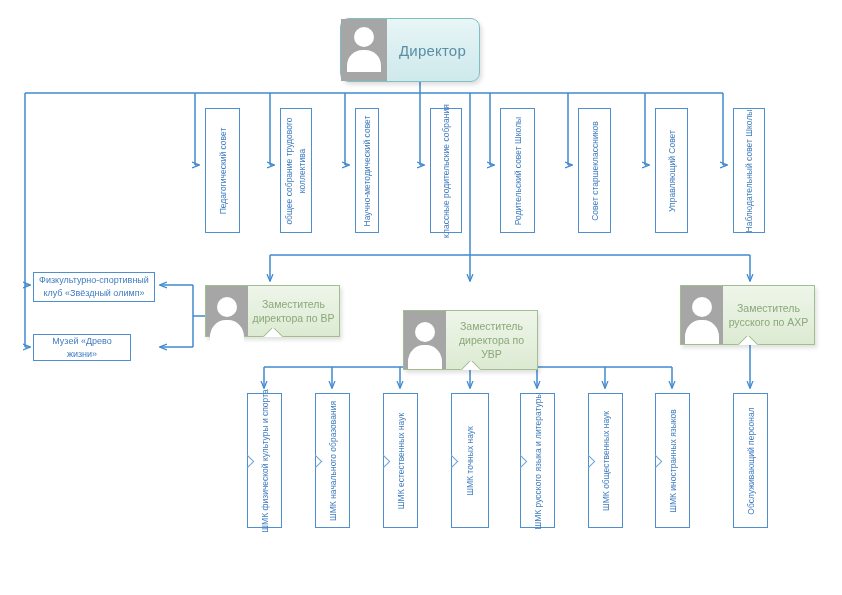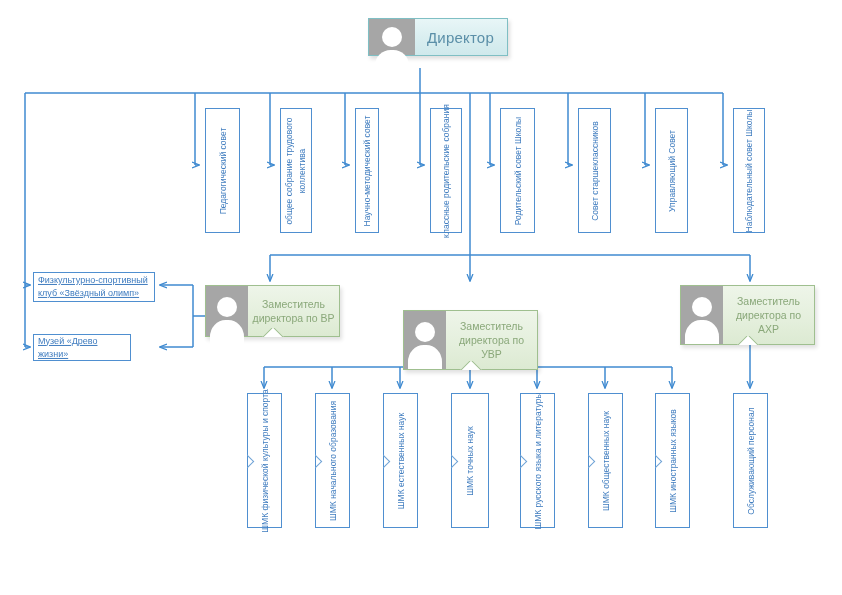--- a/index.html
+++ b/index.html
@@ -128,26 +128,26 @@
     text-align: center;
   }
   .obox .vtext.two {
     white-space: normal;
     width: 150px;
   }
   .obox .htext {
     position: absolute;
     left: 0; right: 0; top: 50%;
     transform: translateY(-50%);
+    text-align: center;
     color: #3f7cbf;
     font-size: 9px;
     line-height: 1.45;
     padding: 16px 4px;
     box-sizing: border-box;
-    text-decoration: underline;
   }
   .chev {
     position: absolute;
     left: -1px;
     top: 50%;
     margin-top: -7px;
     width: 9px;
     height: 14px;
     overflow: hidden;
   }
@@ -221,21 +221,21 @@
       <path d="M 400 367 L 400 388" marker-end="url(#ar)"></path>
       <path d="M 470 367 L 470 388" marker-end="url(#ar)"></path>
       <path d="M 537 367 L 537 388" marker-end="url(#ar)"></path>
       <path d="M 605 367 L 605 388" marker-end="url(#ar)"></path>
       <path d="M 672 367 L 672 388" marker-end="url(#ar)"></path>
 
       <path d="M 750 345 L 750 388" marker-end="url(#ar)"></path>
     </g>
   </svg>
 
-  <div class="director" style="left:368px; top:18px; width:140px; height:38px;">
+  <div class="director" style="left:340px; top:18px; width:140px; height:64px;border-radius:9px;">
     <div class="avatar">
       <span class="sil-head" style="left:13px; top:8px; width:20px; height:20px;"></span>
       <span class="sil-body" style="left:6px; top:31px; width:34px; height:22px;"></span>
     </div>
     <div class="label">Директор</div>
   </div>
 
   <div class="obox" style="left:205px; top:108px; width:35px; height:125px;">
     <span class="vtext">Педагогический совет</span>
   </div>
@@ -284,21 +284,21 @@
     </div>
     <div class="label">Заместитель директора по УВР</div>
     <span class="notch"></span>
   </div>
 
   <div class="deputy" style="left:680px; top:285px; width:135px; height:60px;">
     <div class="avatar">
       <span class="sil-head" style="left:11px; top:11px; width:20px; height:20px;"></span>
       <span class="sil-body" style="left:4px; top:34px; width:34px; height:24px;"></span>
     </div>
-    <div class="label">Заместитель директора по АХР</div>
+    <div class="label">Заместитель русского по АХР</div>
     <span class="notch"></span>
   </div>
 
   <div class="obox" style="left:247px; top:393px; width:35px; height:135px;">
     <span class="chev"></span>
     <span class="vtext two">ШМК физической культуры и спорта</span>
   </div>
   <div class="obox" style="left:315px; top:393px; width:35px; height:135px;">
     <span class="chev"></span>
     <span class="vtext two">ШМК начального образования</span>

